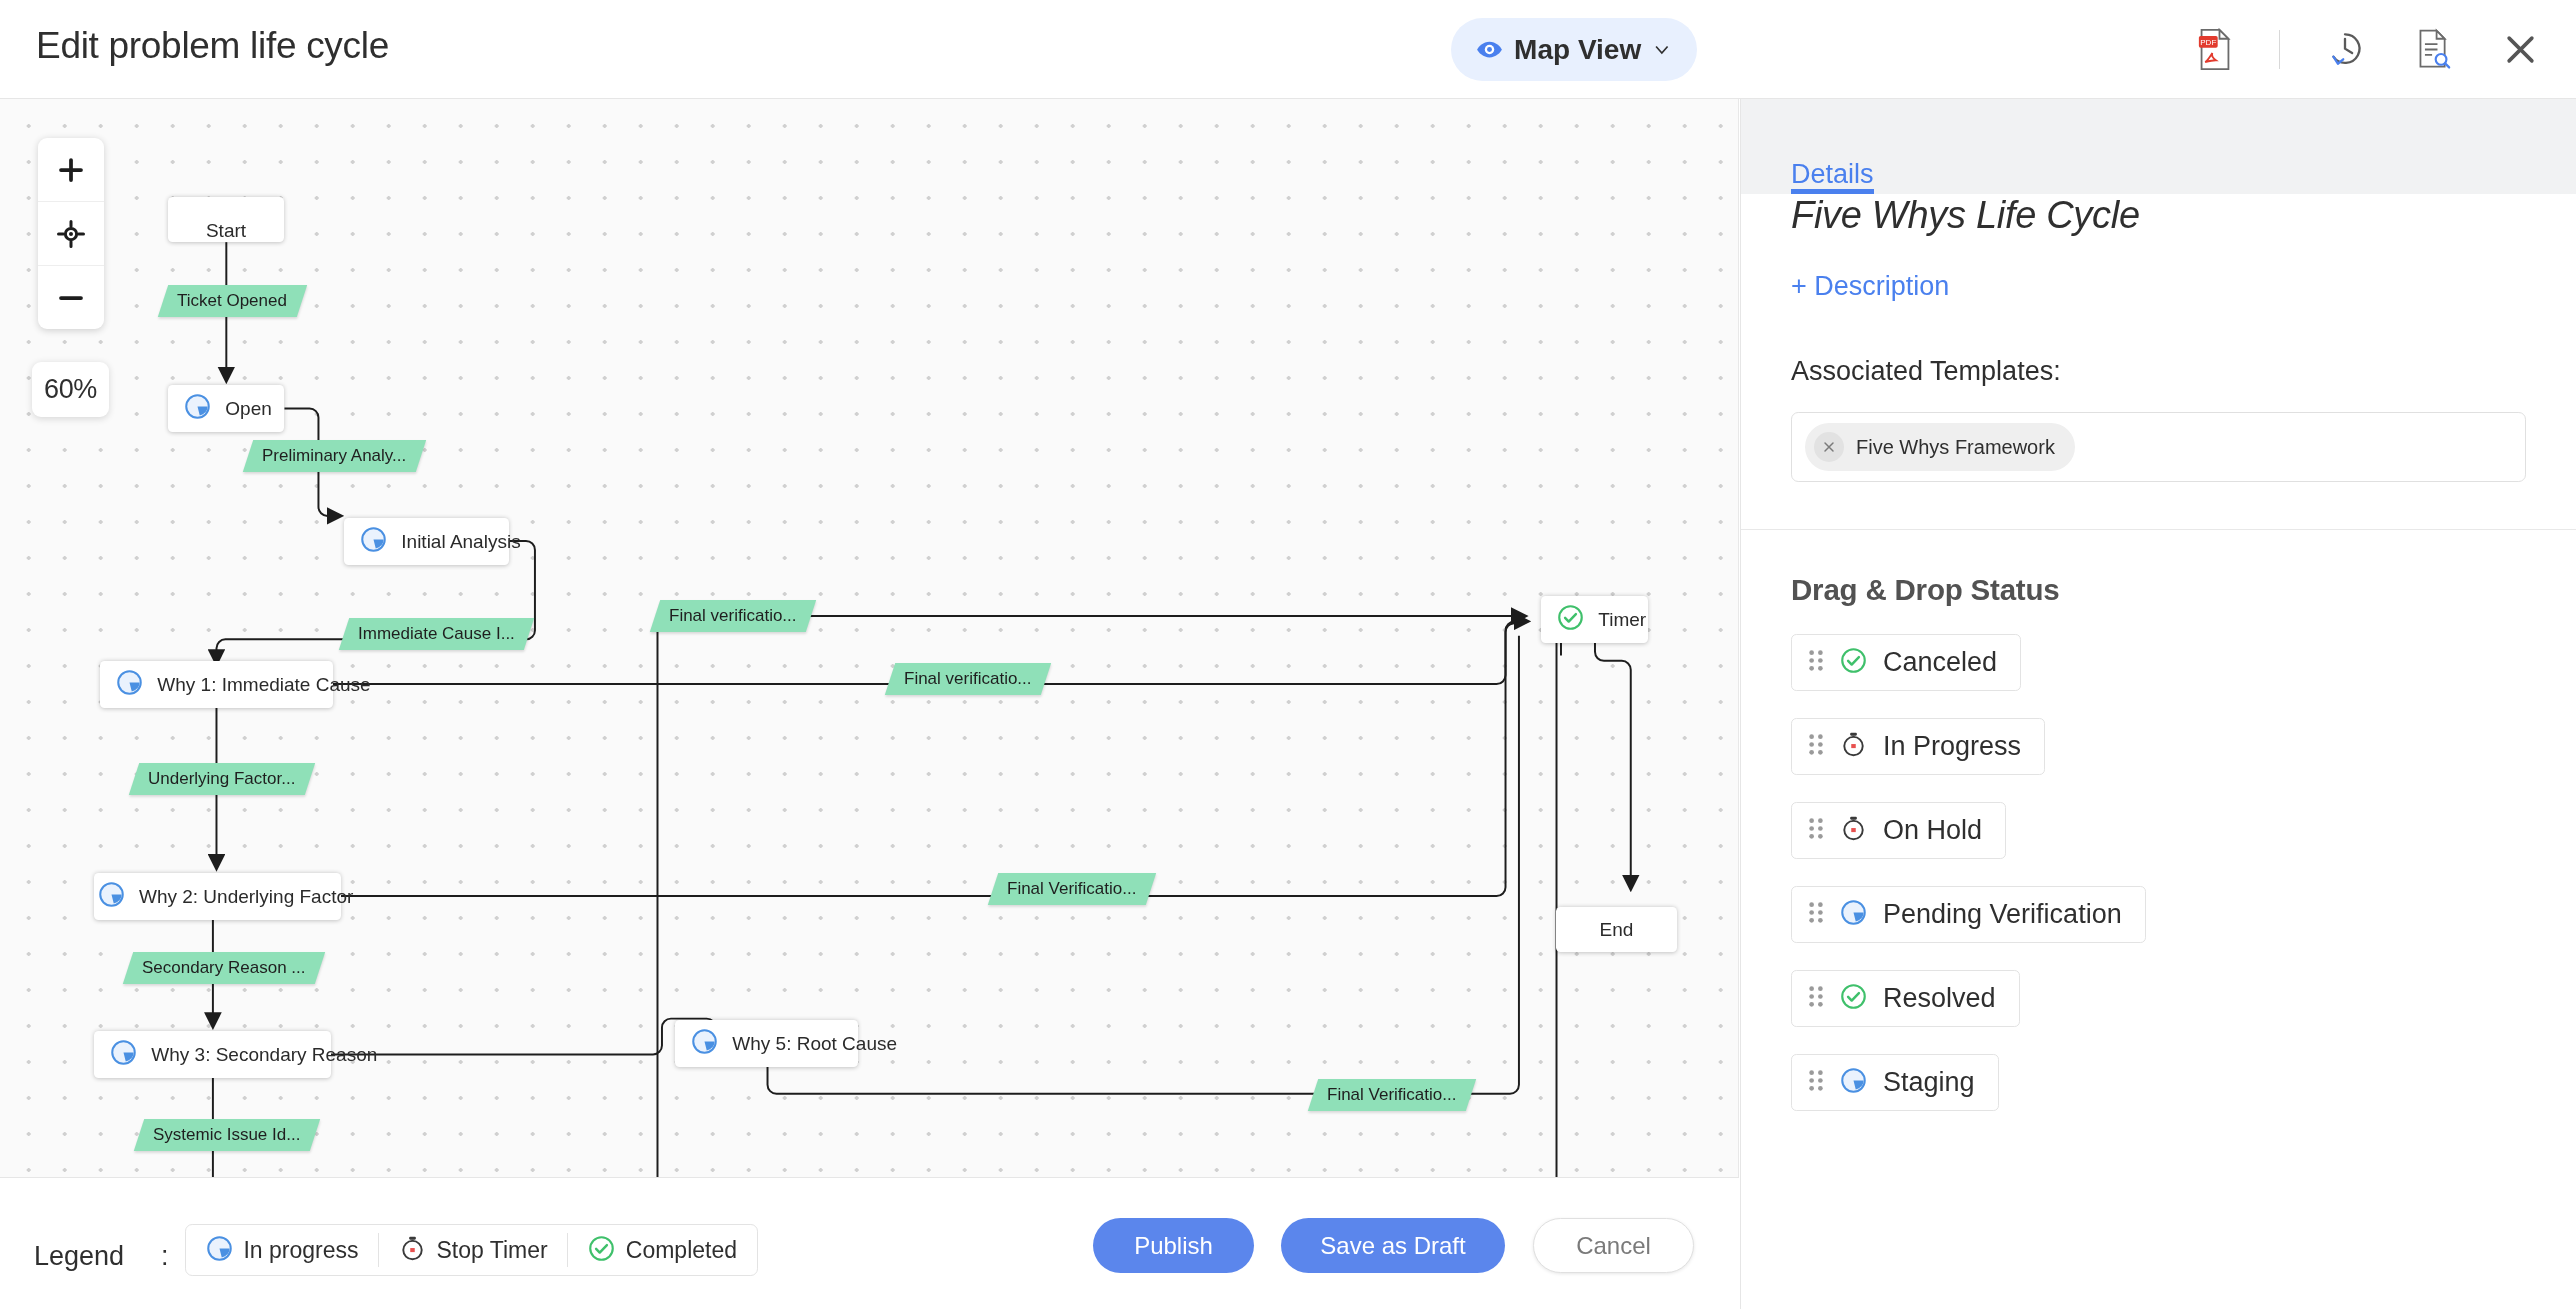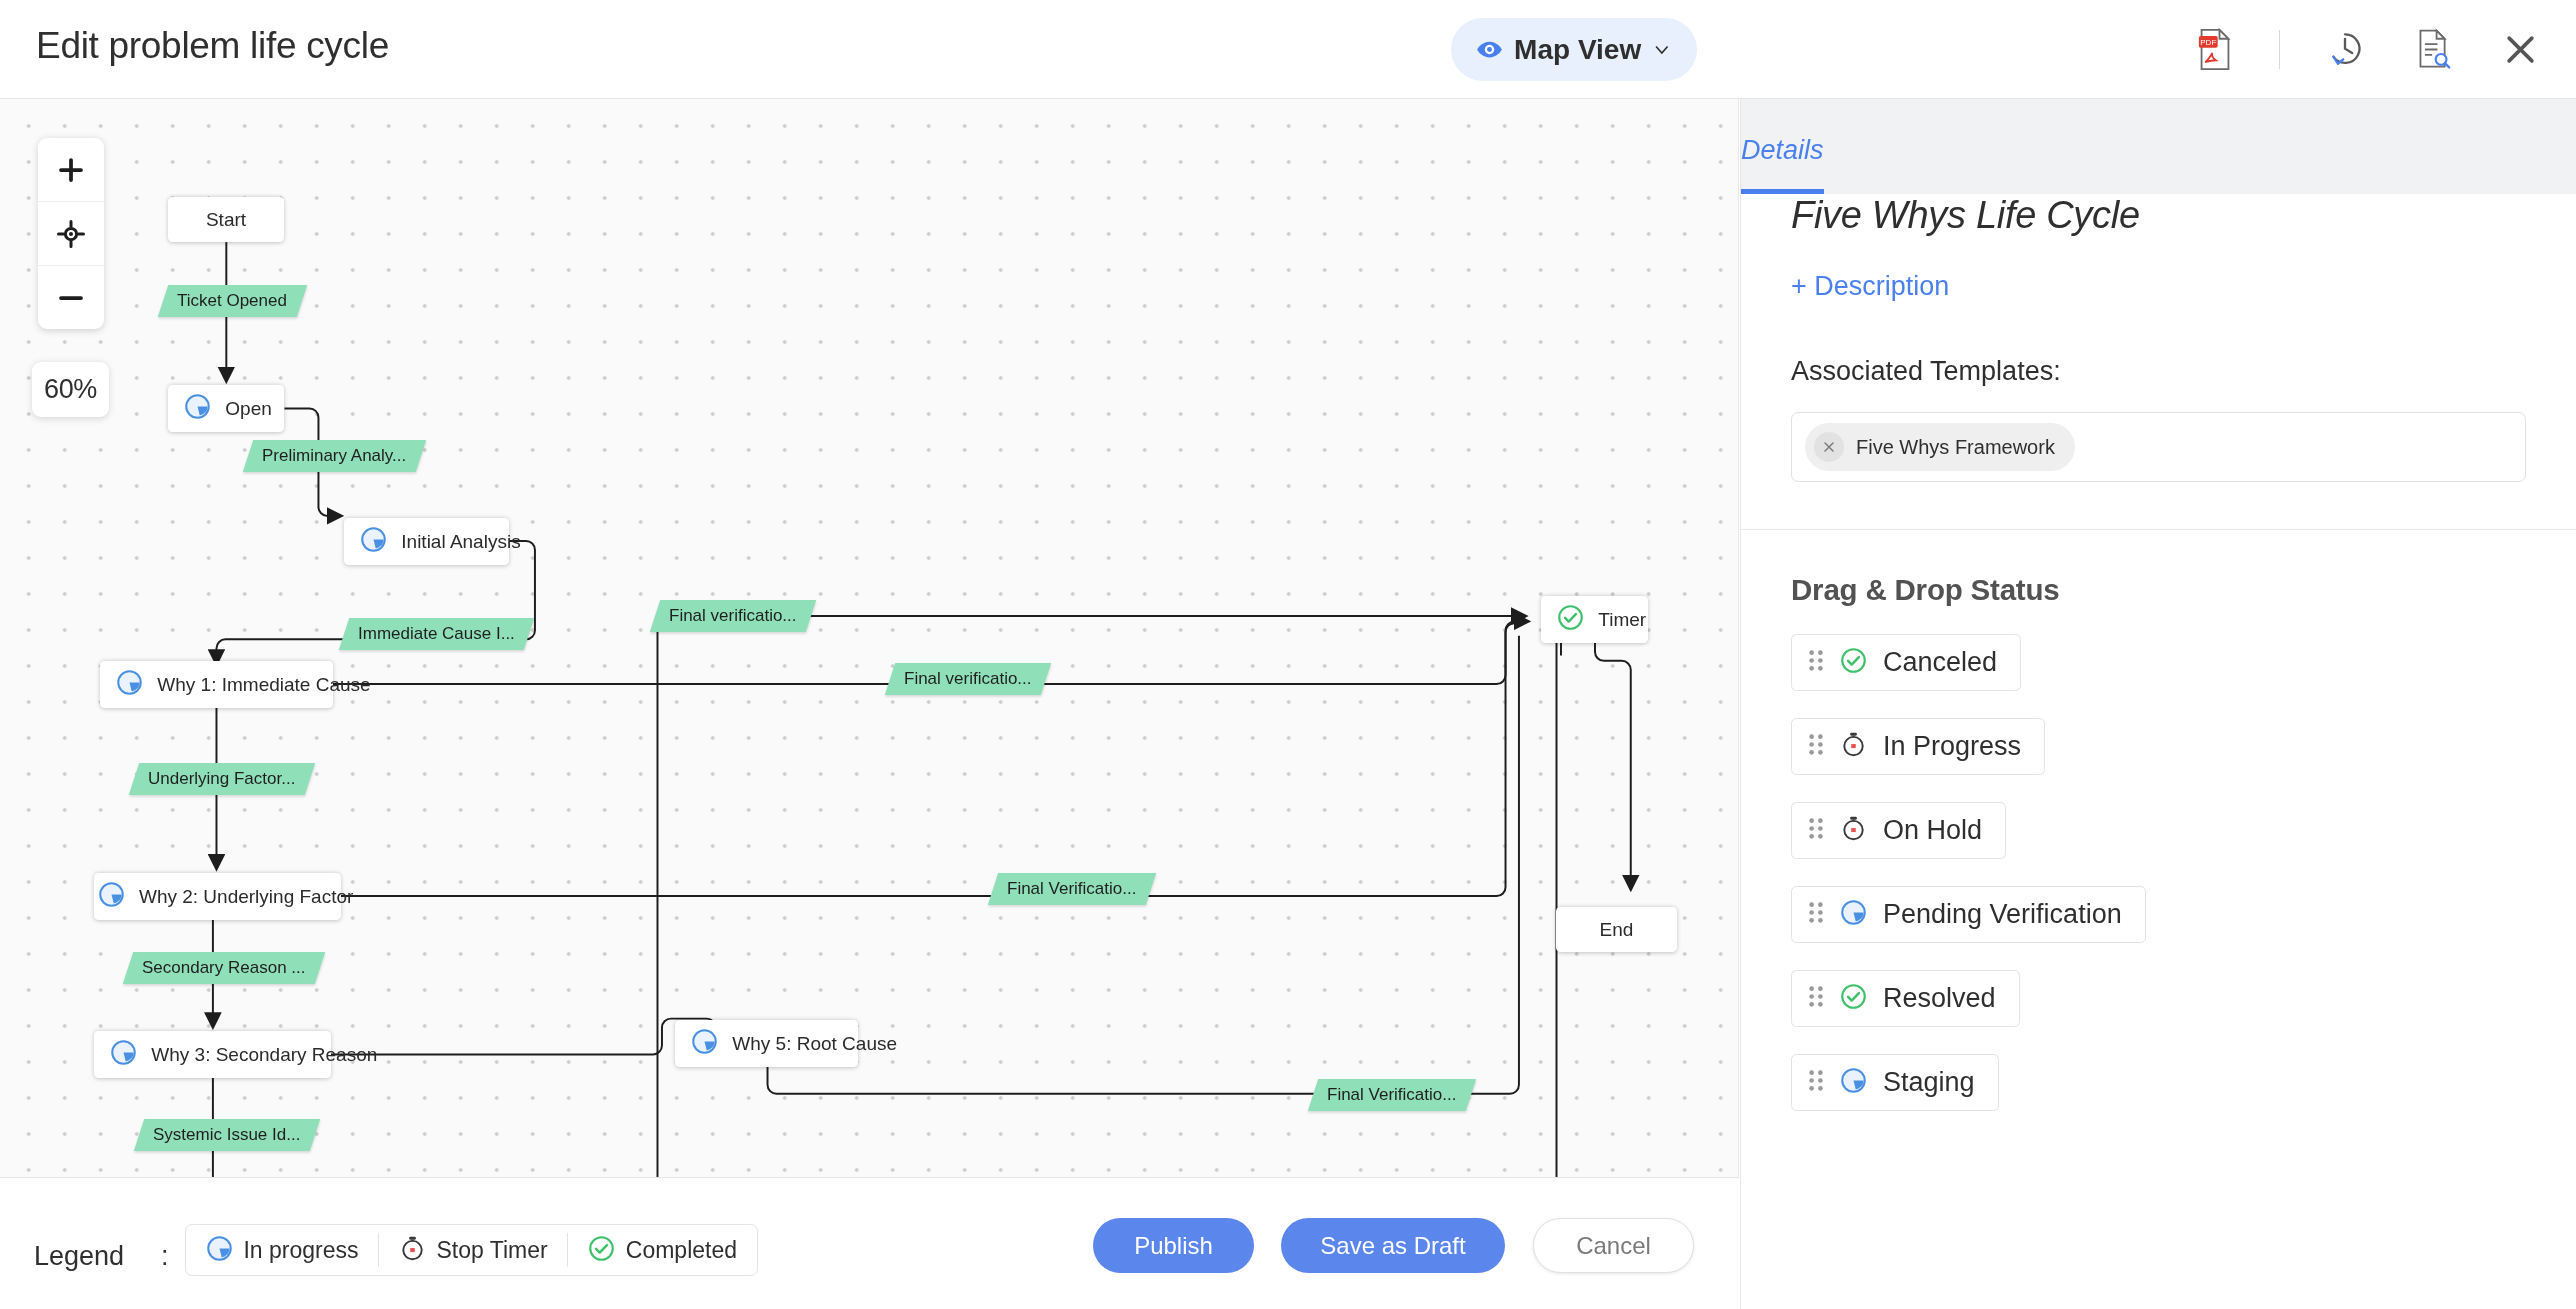--- a/index.html
+++ b/index.html
@@ -120,22 +120,22 @@
   .btn-cancel { background: #ffffff; color: #7a7a7a; border: 0.9px solid #e0e0e0;
     box-shadow: 0 0.9px 3.6px rgba(0,0,0,.10); }
 
   
   .panel {
     position: absolute; left: 1740px; top: 99px; width: 836px; height: 1210px;
     background: #ffffff; border-left: 0.9px solid #e6e6e6;
   }
   .panel-tabs { height: 95px; background: #f1f2f3; display: flex; align-items: flex-end; }
   .tab {
-    padding-bottom: 28px; font-size: 27px; color: #4a80ee;
-    position: relative; cursor: pointer; font-style: italic;
+    margin-left: 50px; padding-bottom: 4px; font-size: 27px; color: #4a80ee;
+    position: relative; cursor: pointer;
   }
   .tab.active::after {
     content: ""; position: absolute; left: 0; right: 0; bottom: 0; height: 5.4px; background: #4a80ee;
   }
   .panel-body { padding: 0 50px; }
   .panel-title { font-size: 38px; color: #2f2f2f; letter-spacing: -0.3px; font-style: italic; }
   .add-desc { margin-top: 34px; font-size: 27px; color: #4a80ee; cursor: pointer; display:inline-block; }
   .assoc-label { margin-top: 54px; font-size: 27px; color: #2f2f2f; }
   .chip-field {
     margin-top: 25px; height: 70px; border: 0.9px solid #e0e0e0; border-radius: 7.2px;
@@ -277,21 +277,21 @@
     </div>
     <div class="zoom-btn">
       <svg width="30" height="30" viewBox="0 0 24 24">
           <path d="M4 12h16" stroke="#1d1d1d" stroke-width="3" stroke-linecap="round"></path>
         </svg>
     </div>
   </div>
   <div class="zoom-pct" style="top:263px;left:32px;">60%</div>
 
   <div id="nodes-host">
-      <div class="node plain" style="left: 168px; top: 98px; width: 116px; height: 45px;">
+      <div class="node plain" style="left: 168px; top: 98px; width: 116px; height: 45px; align-items: flex-end;">
         <span>Start</span>
       </div>
       <div class="node withicon" style="left: 168px; top: 286px; width: 116px; height: 47px;">
         <span><svg class="status-ic" width="23" height="23" viewBox="0 0 24 24">
       <circle cx="12" cy="12" r="10" fill="#eaf2fd" stroke="#4a90e2" stroke-width="1.8"></circle>
       <path d="M12 12 V3 A9 9 0 0 1 20 10 Z" fill="#4a90e2" transform="rotate(90 12 12)"></path>
     </svg></span>
         <span>Open</span>
       </div>
       <div class="node withicon" style="left: 344px; top: 419px; width: 165px; height: 47px;">

